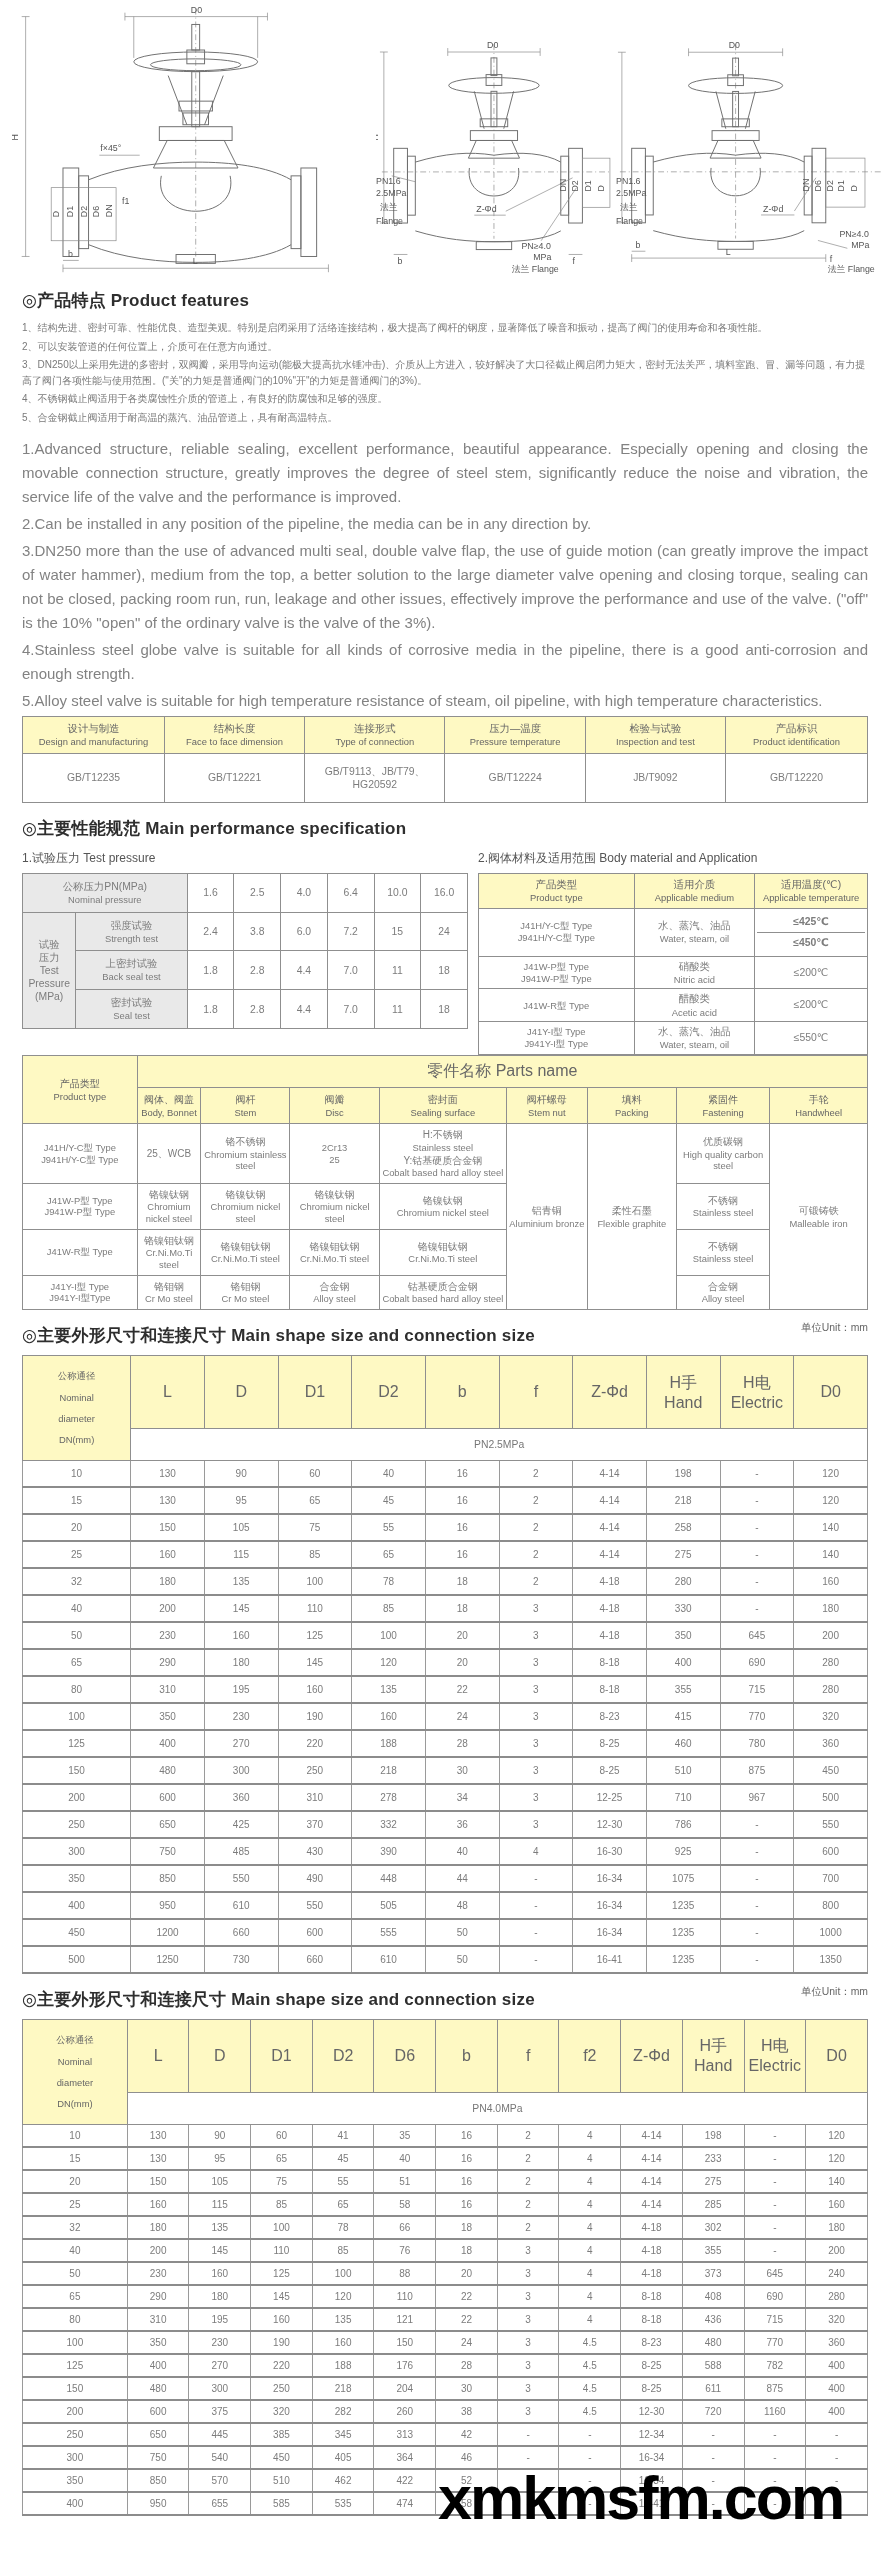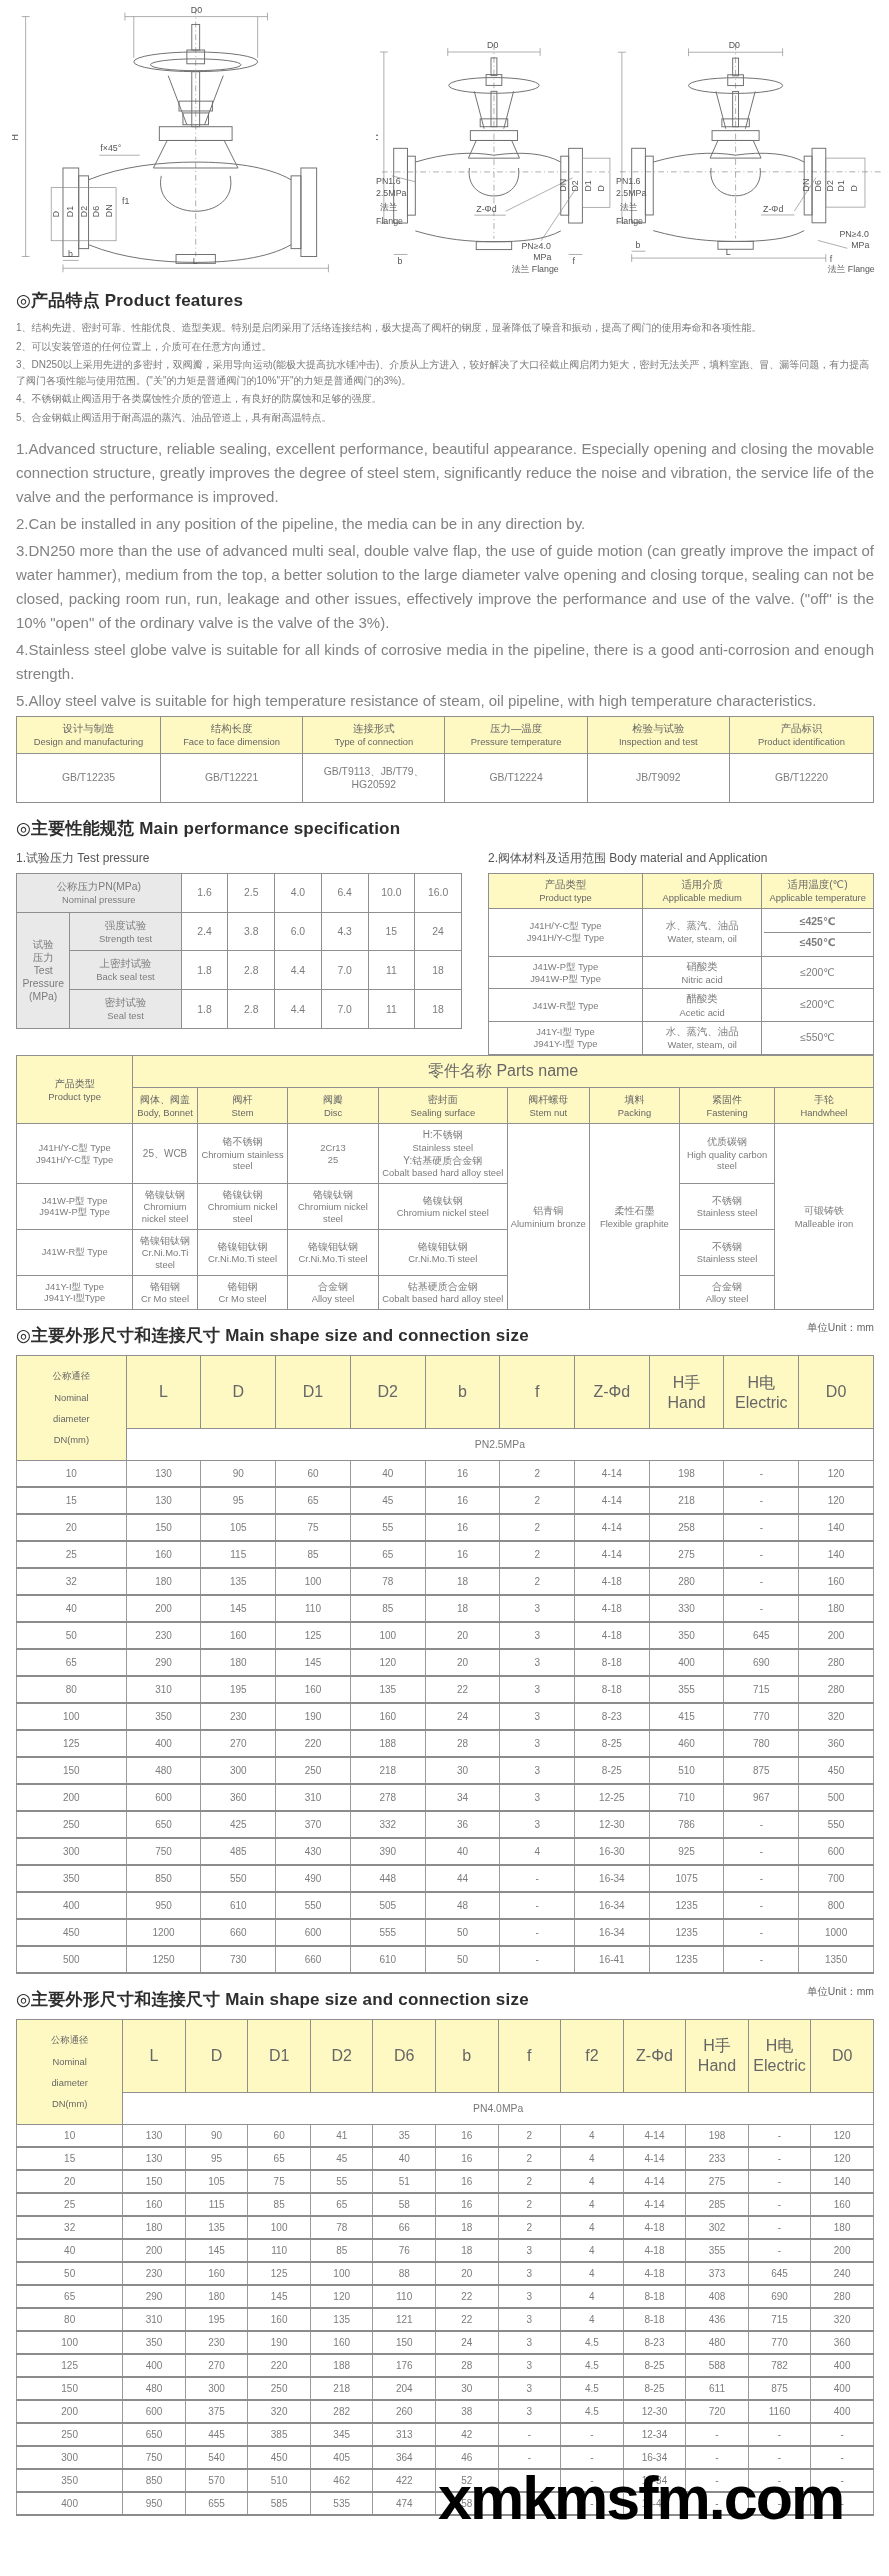--- a/index.html
+++ b/index.html
@@ -1,18 +1,18 @@
 <!DOCTYPE html>
 <html><head>
 <meta charset="utf-8">
 <style>
   html,body{margin:0;padding:0;background:#fff;}
   body{width:890px;height:2576px;position:relative;overflow:hidden;
        font-family:"Liberation Sans","DejaVu Sans",sans-serif;color:#777;}
-  .content{padding:0 16px;}
+  .content{padding:0 22px;}
   
   .sec-title{font-size:17px;font-weight:bold;color:#2e2e2e;margin:14px 0 8px 0;letter-spacing:0.2px;}
   .sub-title{font-size:12px;color:#555;margin:2px 0 6px 0;}
   .title-row{display:flex;justify-content:space-between;align-items:center;}
   .unit{font-size:10.4px;color:#666;padding-bottom:9px;}
   
   .drawings{display:flex;align-items:flex-start;height:275px;padding:2px 4px 0 4px;box-sizing:border-box;}
   .drawings svg{display:block;}
   .dwg-line{stroke:#6f6f6f;stroke-width:1;fill:none;}
   .dwg-thin{stroke:#8a8a8a;stroke-width:0.7;fill:none;}
@@ -27,21 +27,21 @@
   th,td{border:1px solid #8f8f8f;padding:4px 2px;font-weight:normal;vertical-align:middle;}
   thead th,.hd{background:#fef9c3;color:#666;}
   td{color:#7c7c7c;}
   td p{margin:0;}
   .zh{font-size:10.4px;line-height:1.35;}
   .en{font-size:9.4px;line-height:1.25;}
   
   .standards td{font-size:10.4px;height:40px;}
   .standards th{padding:5px 2px;}
   
-  .perf-wrap{display:flex;gap:26px;align-items:flex-start;}
+  .perf-wrap{display:flex;gap:10px;align-items:flex-start;}
   .perf-left{width:446px;}
   .perf-right{flex:1;}
   .testp td{font-size:10.4px;padding:6px 2px;}
   .testp .lbl{background:#e9e9e9;}
   .bodymat td{padding:3px 2px;}
   .split{padding:0;}
   .split div{padding:3px 0;font-weight:bold;}
   .split div:first-child{border-bottom:1px solid #8f8f8f;}
   
   .mat th{padding:5px 2px;}
@@ -350,21 +350,21 @@
                   <p>Pressure</p>
                   <p>(MPa)</p>
                 </td>
               <td class="lbl">
                   <div class="zh">强度试验</div>
                   <div class="en">Strength test</div>
                 </td>
             <td>2.4</td>
                 <td>3.8</td>
                 <td>6.0</td>
-                <td>4.3</td>
+                <td>7.2</td>
                 <td>15</td>
                 <td>24</td>
               </tr>
             <tr>
               <td class="lbl">
                   <div class="zh">上密封试验</div>
                   <div class="en">Back seal test</div>
                 </td>
             <td>1.8</td>
                 <td>2.8</td>

